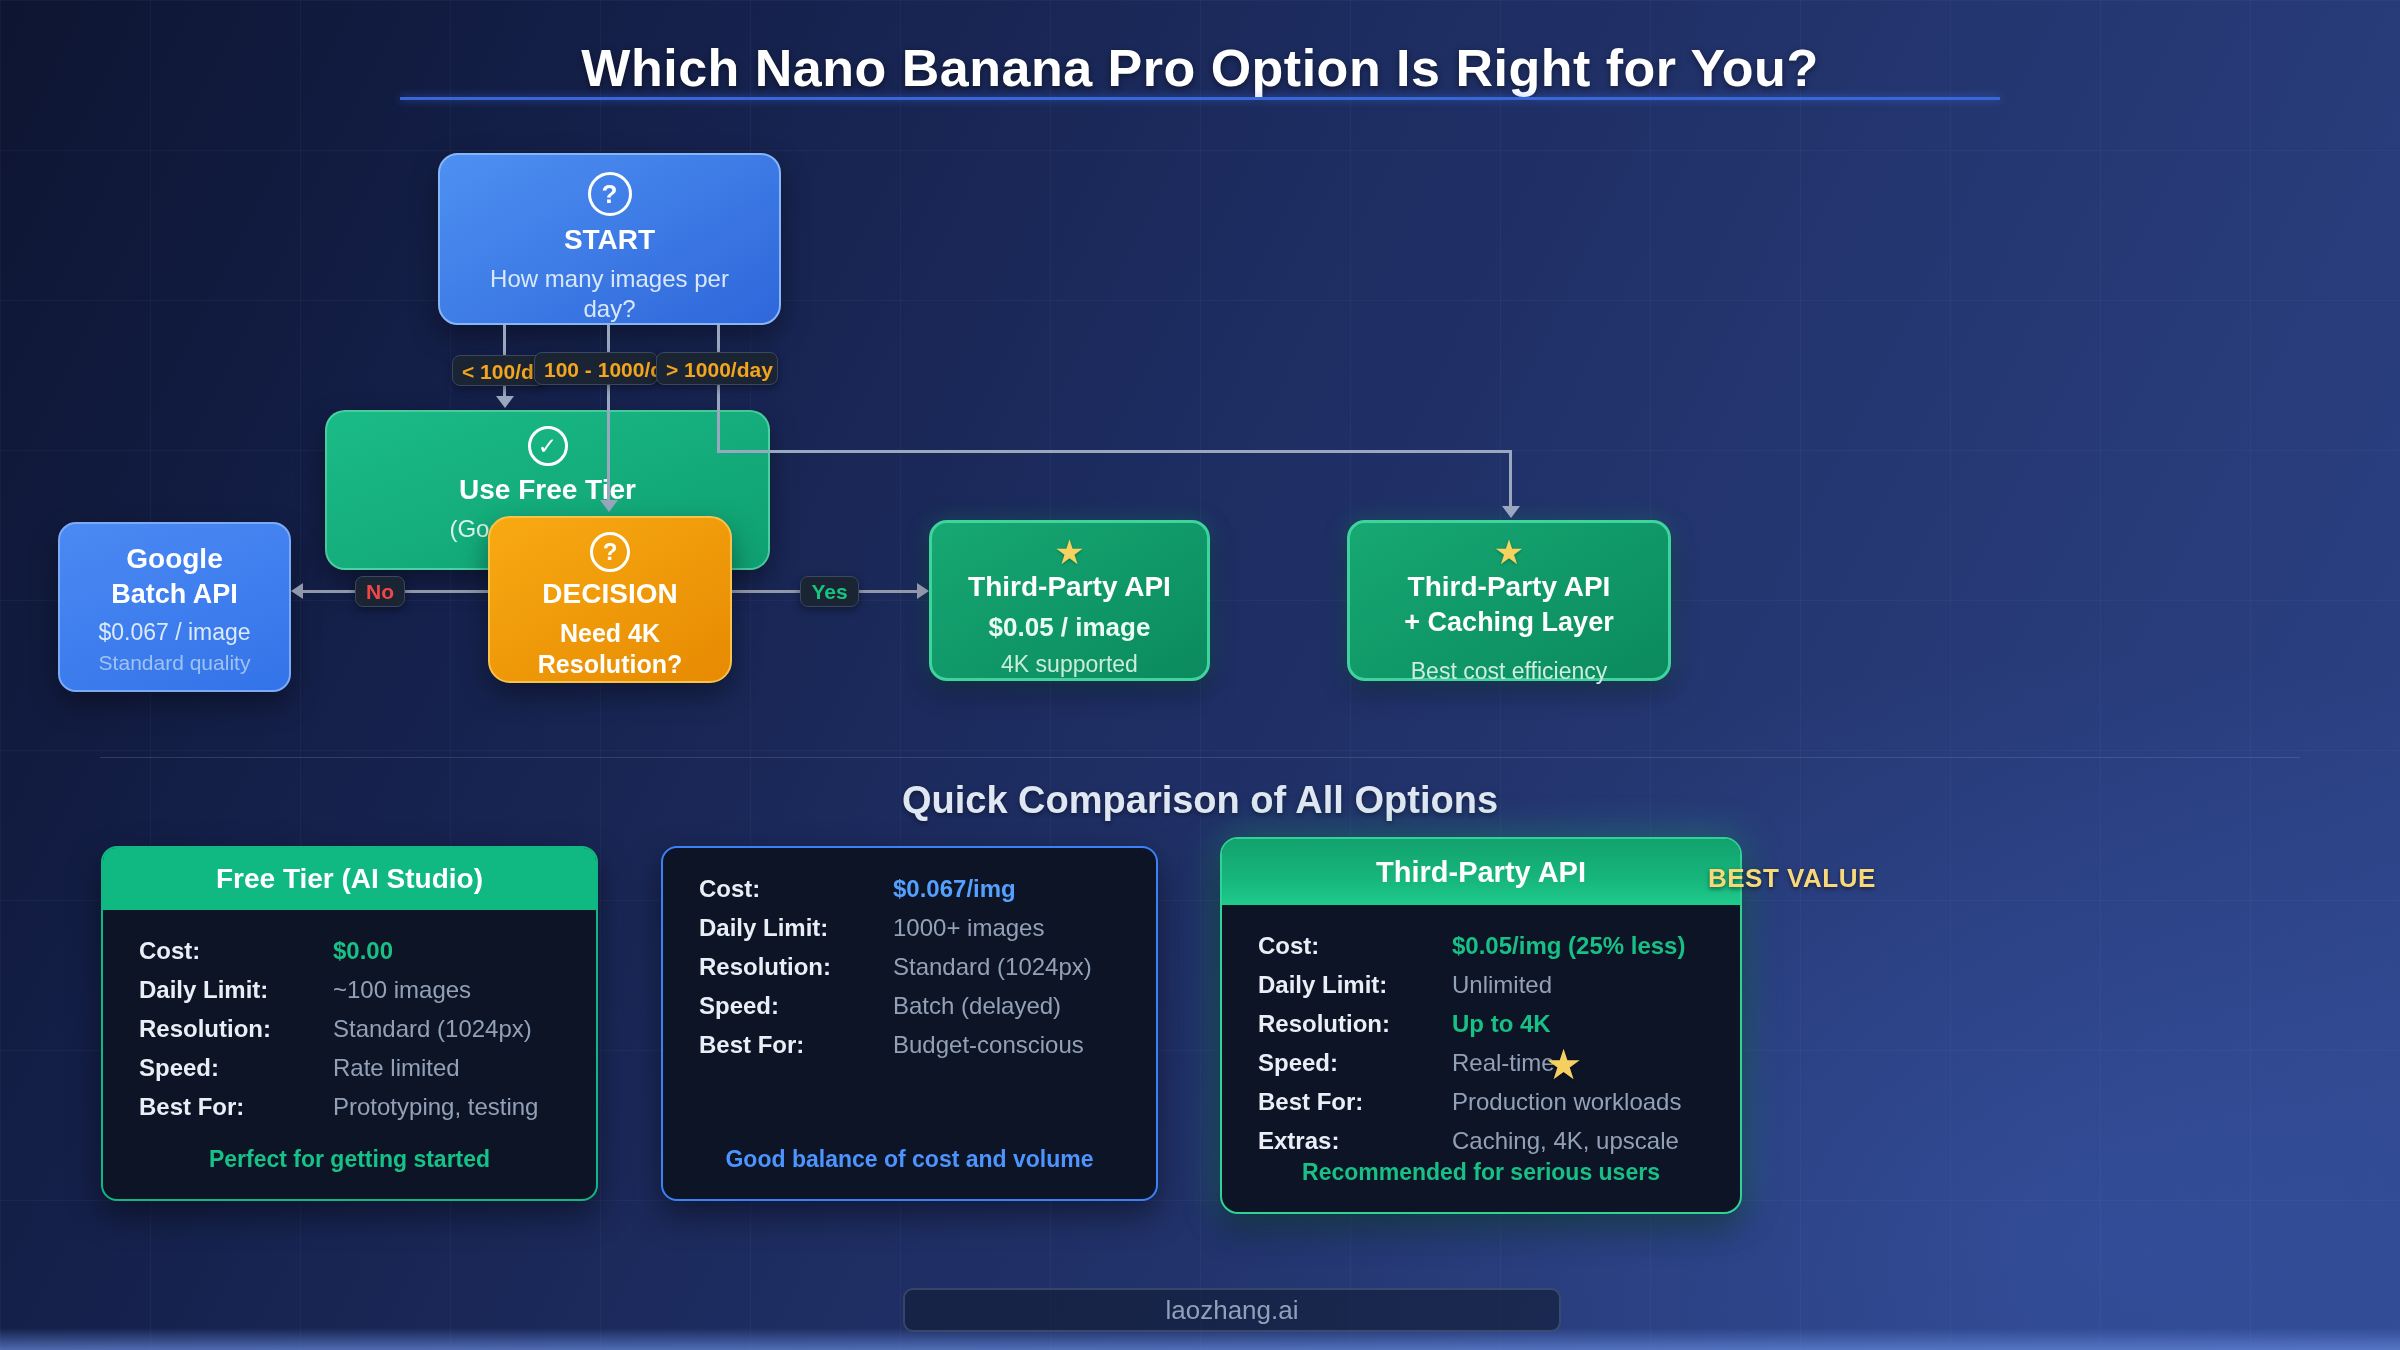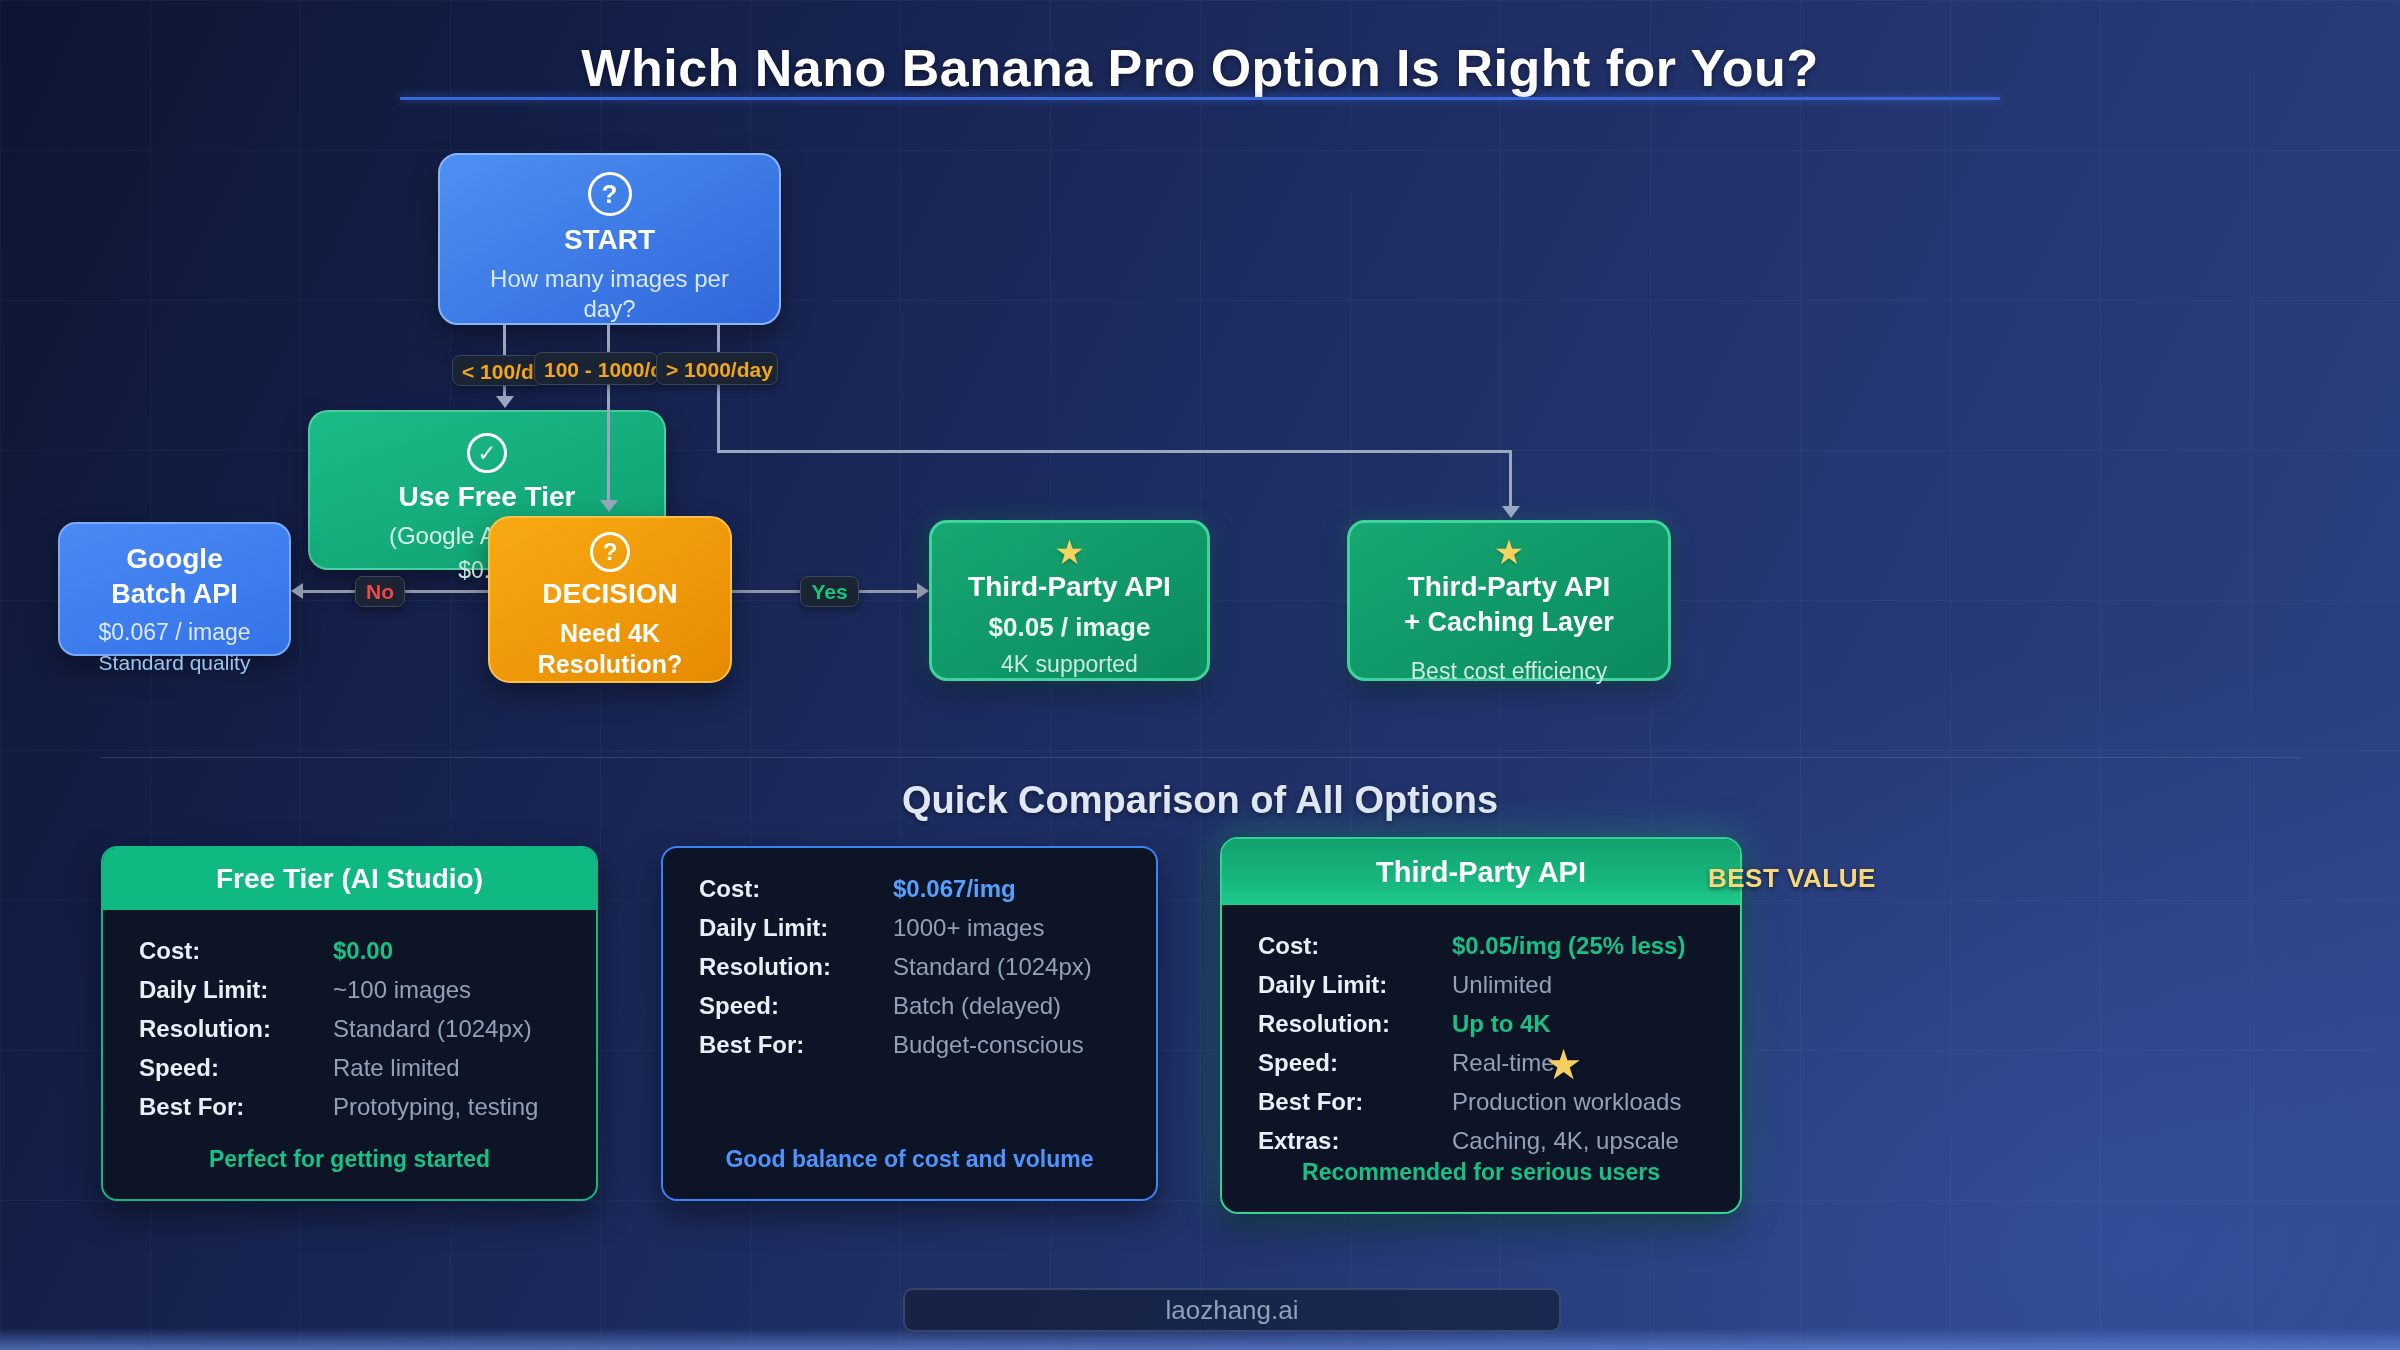--- a/index.html
+++ b/index.html
@@ -41,31 +41,31 @@
   .node {
     position:absolute; border-radius:20px; text-align:center;
     box-shadow:0 12px 28px rgba(0,0,0,0.38);
   }
   .node-start {
     left:438px; top:153px; width:343px; height:172px; z-index:2;
     background:linear-gradient(150deg,#4d90f2 0%,#2f67da 100%);
     border:2px solid #86b6f6; padding-top:17px;
   }
   .node-free {
-    left:308px; top:410px; width:358px; height:160px; z-index:2;
+    left:325px; top:410px; width:445px; height:160px; z-index:2;
     background:linear-gradient(160deg,#1abb86 0%,#0fa071 100%);
-    border:2px solid rgba(120,230,190,0.55); padding-top:21px;
+    border:2px solid rgba(120,230,190,0.55); padding-top:14px;
   }
   .node-decision {
     left:488px; top:516px; width:244px; height:167px; z-index:5;
     background:linear-gradient(150deg,#f8aa12 0%,#e78a02 100%);
     border:2px solid #f9c24a; border-radius:22px; padding-top:14px;
   }
   .node-batch {
-    left:58px; top:522px; width:233px; height:134px; z-index:2;
+    left:58px; top:522px; width:233px; height:170px; z-index:2;
     background:linear-gradient(160deg,#4b8af3 0%,#3373e9 100%);
     border:2px solid #7babf6; border-radius:18px; padding-top:15px;
   }
   .node-third {
     left:929px; top:520px; width:281px; height:161px; z-index:2;
     background:linear-gradient(150deg,#16a873 0%,#0b8a5e 100%);
     border:3px solid #3fd49c; border-radius:18px; padding-top:12px;
     box-shadow:0 10px 26px rgba(0,0,0,0.35), 0 0 22px rgba(40,205,145,0.25);
   }
   .node-caching {

